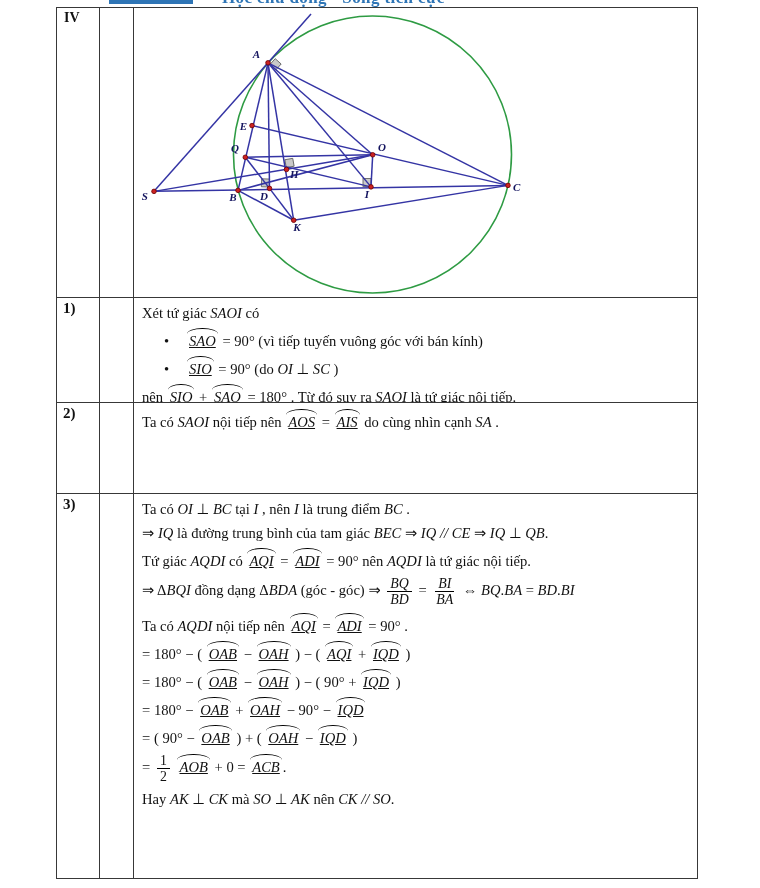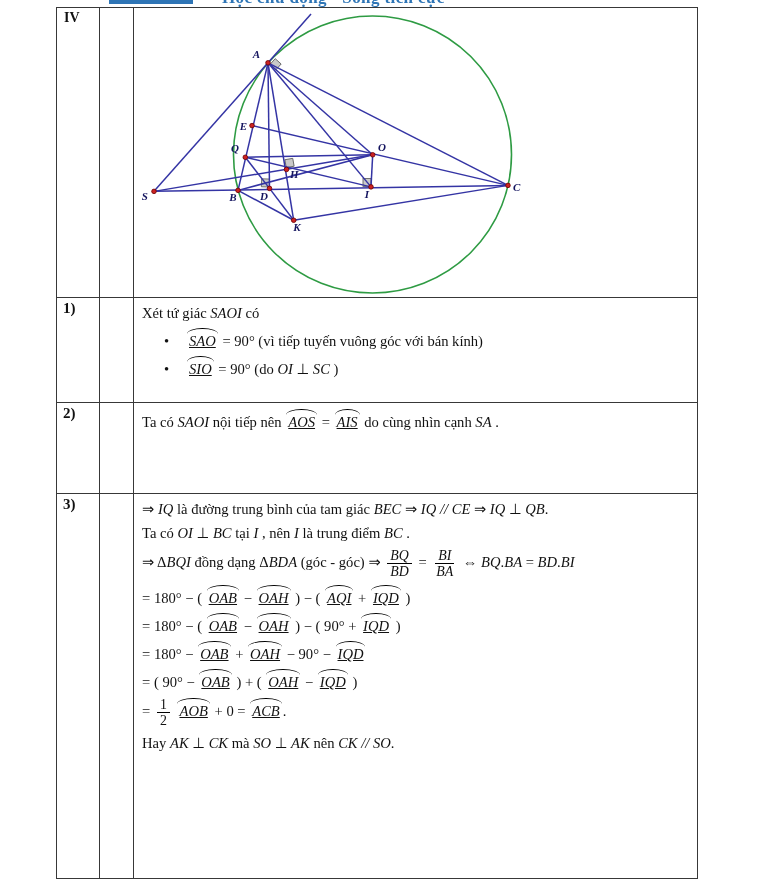--- a/index.html
+++ b/index.html
@@ -108,49 +108,52 @@
 
     <div class="c labcell">
       <span>1)</span>
     </div>
     <div class="c"></div>
     <div class="c lastcol content">
       <div>
           <div class="line"><span>Xét tứ giác <i>SAOI</i>  có</span></div>
           <div class="line b"><span class="dot">•</span><span><span class="hat">SAO</span> = 90°  (vì tiếp tuyến vuông góc với bán kính)</span></div>
           <div class="line b"><span class="dot">•</span><span><span class="hat">SIO</span> = 90°  (do <i>OI</i> ⊥ <i>SC</i> )</span></div>
+          <div class="line"><span>nên  <span class="hat">SIO</span> + <span class="hat">SAO</span> = 180° . Từ đó suy ra  <i>SAOI</i>  là tứ giác nội tiếp.</span></div>
         </div>
     </div>
 
     <div class="c labcell">
       <span>2)</span>
     </div>
     <div class="c"></div>
     <div class="c lastcol content">
       <div>
           <div class="line"><span>Ta có  <i>SAOI</i>  nội tiếp nên  <span class="hat">AOS</span> = <span class="hat">AIS</span>  do cùng nhìn cạnh  <i>SA</i> .</span></div>
           <div class="line"></div>
         </div>
     </div>
 
     <div class="c labcell lastrow">
       <span>3)</span>
     </div>
     <div class="c lastrow"></div>
     <div class="c lastcol lastrow content">
       <div>
+          <div class="line"><span>Ta có <i>OI</i> ⊥ <i>BC</i>  tại  <i>I</i> , nên  <i>I</i>  là trung điểm  <i>BC</i> .</span></div>
           <div class="line"><span>⇒ <i>IQ</i>  là đường trung bình của tam giác  <i>BEC</i>  ⇒ <i>IQ // CE</i> ⇒ <i>IQ</i> ⊥ <i>QB</i>.</span></div>
-          <div class="line"><span>Ta có <i>OI</i> ⊥ <i>BC</i>  tại  <i>I</i> , nên  <i>I</i>  là trung điểm  <i>BC</i> .</span></div>
+          <div class="line"><span>Tứ giác  <i>AQDI</i>  có  <span class="hat">AQI</span> = <span class="hat">ADI</span> = 90°  nên  <i>AQDI</i>  là tứ giác nội tiếp.</span></div>
           <div class="line"><span>⇒ Δ<i>BQI</i>  đồng dạng  Δ<i>BDA</i>  (góc - góc)  ⇒ <span class="frac it">
                 <span class="fn">BQ</span>
                 <span class="fd">BD</span>
               </span> = <span class="frac it">
                 <span class="fn">BI</span>
                 <span class="fd">BA</span>
               </span> ⇔ <i>BQ</i>.<i>BA</i> = <i>BD</i>.<i>BI</i></span></div>
+          <div class="line"><span>Ta có  <i>AQDI</i> nội tiếp nên  <span class="hat">AQI</span> = <span class="hat">ADI</span> = 90° .</span></div>
           <div class="line"><span>= 180° − ( <span class="hat">OAB</span> − <span class="hat">OAH</span> ) − ( <span class="hat">AQI</span> + <span class="hat">IQD</span> )</span></div>
           <div class="line"><span>= 180° − ( <span class="hat">OAB</span> − <span class="hat">OAH</span> ) − ( 90° + <span class="hat">IQD</span> )</span></div>
           <div class="line"><span>= 180° − <span class="hat">OAB</span> + <span class="hat">OAH</span> − 90° − <span class="hat">IQD</span></span></div>
           <div class="line"><span>= ( 90° − <span class="hat">OAB</span> ) + ( <span class="hat">OAH</span> − <span class="hat">IQD</span> )</span></div>
           <div class="line"><span>= <span class="frac">
                 <span class="fn">1</span>
                 <span class="fd">2</span>
               </span> <span class="hat">AOB</span> + 0 = <span class="hat">ACB</span>.</span></div>
           <div class="line"><span>Hay  <i>AK</i> ⊥ <i>CK</i>  mà  <i>SO</i> ⊥ <i>AK</i>  nên  <i>CK // SO</i>.</span></div>
         </div>

